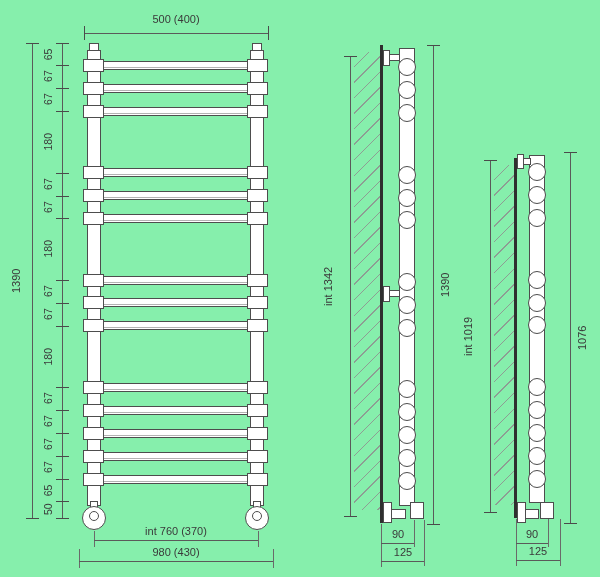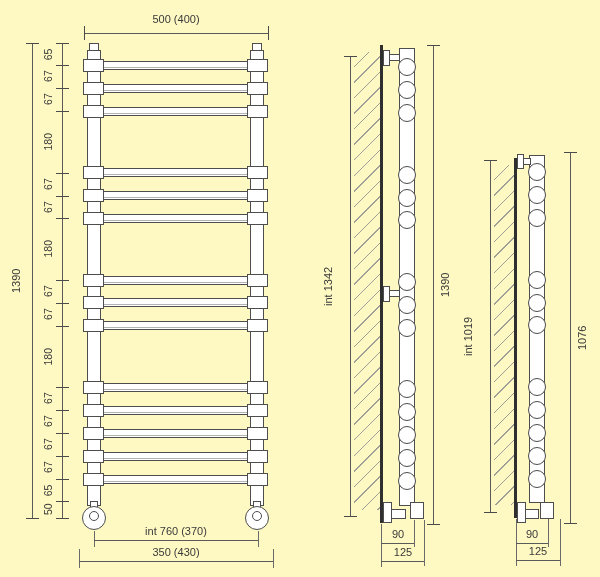--- a/index.html
+++ b/index.html
@@ -1,17 +1,17 @@
 <!DOCTYPE html>
 <html><head>
 <meta charset="utf-8">
 <style>
   html,body{margin:0;padding:0;background:#fff;}
   .canvas{
-    position:relative;width:600px;height:577px;background:#fef9c3;overflow:hidden;
+    position:relative;width:600px;height:577px;background:#86efac;overflow:hidden;
     font-family:"Liberation Sans", sans-serif;
   }
   .hline{position:absolute;height:1px;background:#5a5a5a;}
   .vline{position:absolute;width:1px;background:#5a5a5a;}
   .vtick{position:absolute;width:1px;height:14px;background:#4a4a4a;}
   .htick{position:absolute;width:13px;height:1px;background:#4a4a4a;}
   .ext{background:#6a6a6a;}
   .lbl{position:absolute;color:#3a3a3a;font-size:11px;white-space:nowrap;text-align:center;}
   .vlbl{
     position:absolute;color:#3a3a3a;font-size:11px;white-space:nowrap;
@@ -123,21 +123,21 @@
     <div class="circle" style="left:252px;top:511px;width:10px;height:10px;"></div>
 
     <div class="vline ext" style="left:94px;top:531px;height:16px;"></div>
     <div class="vline ext" style="left:258px;top:531px;height:16px;"></div>
     <div class="hline" style="left:94px;top:540px;width:164px;"></div>
     <div class="lbl" style="left:120px;top:525px;width:112px;">int 760 (370)</div>
 
     <div class="vline ext" style="left:79px;top:549px;height:19px;"></div>
     <div class="vline ext" style="left:273px;top:549px;height:19px;"></div>
     <div class="hline" style="left:79px;top:561px;width:194px;"></div>
-    <div class="lbl" style="left:120px;top:546px;width:112px;">350 (430)</div>
+    <div class="lbl" style="left:120px;top:546px;width:112px;">980 (430)</div>
   <div class="htick" style="left: 56px; top: 43px;"></div>
       <div class="htick" style="left: 56px; top: 65.23px;"></div>
       <div class="htick" style="left: 56px; top: 88.144px;"></div>
       <div class="htick" style="left: 56px; top: 111.058px;"></div>
       <div class="htick" style="left: 56px; top: 172.618px;"></div>
       <div class="htick" style="left: 56px; top: 195.532px;"></div>
       <div class="htick" style="left: 56px; top: 218.446px;"></div>
       <div class="htick" style="left: 56px; top: 280.006px;"></div>
       <div class="htick" style="left: 56px; top: 302.92px;"></div>
       <div class="htick" style="left: 56px; top: 325.834px;"></div>

